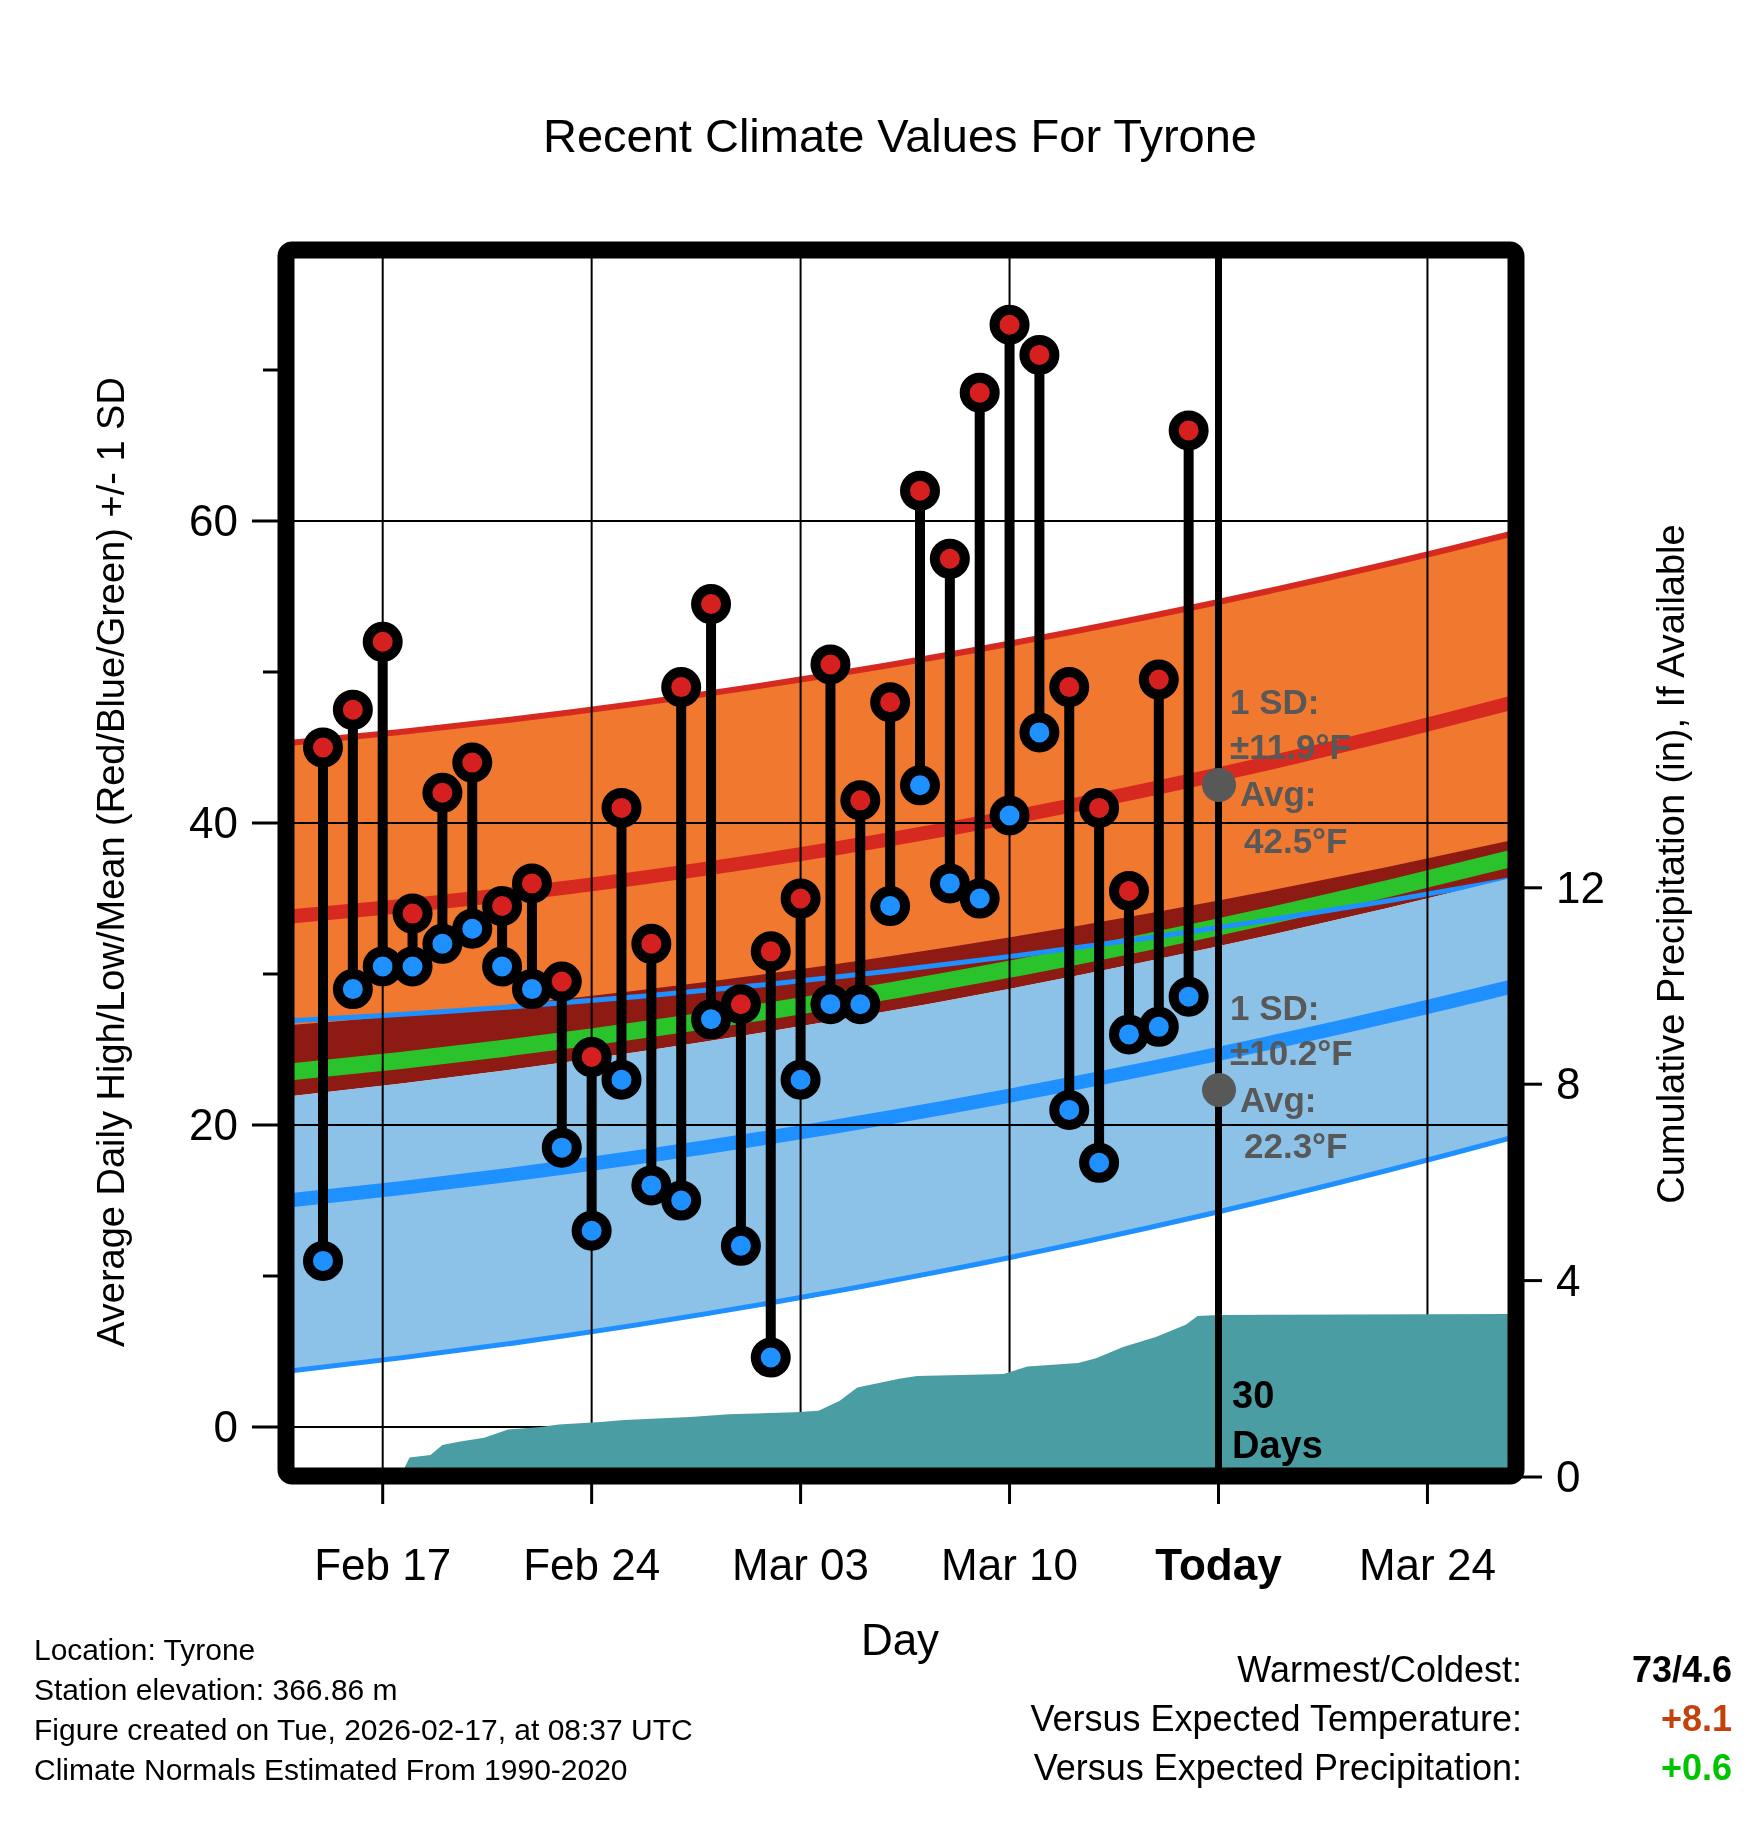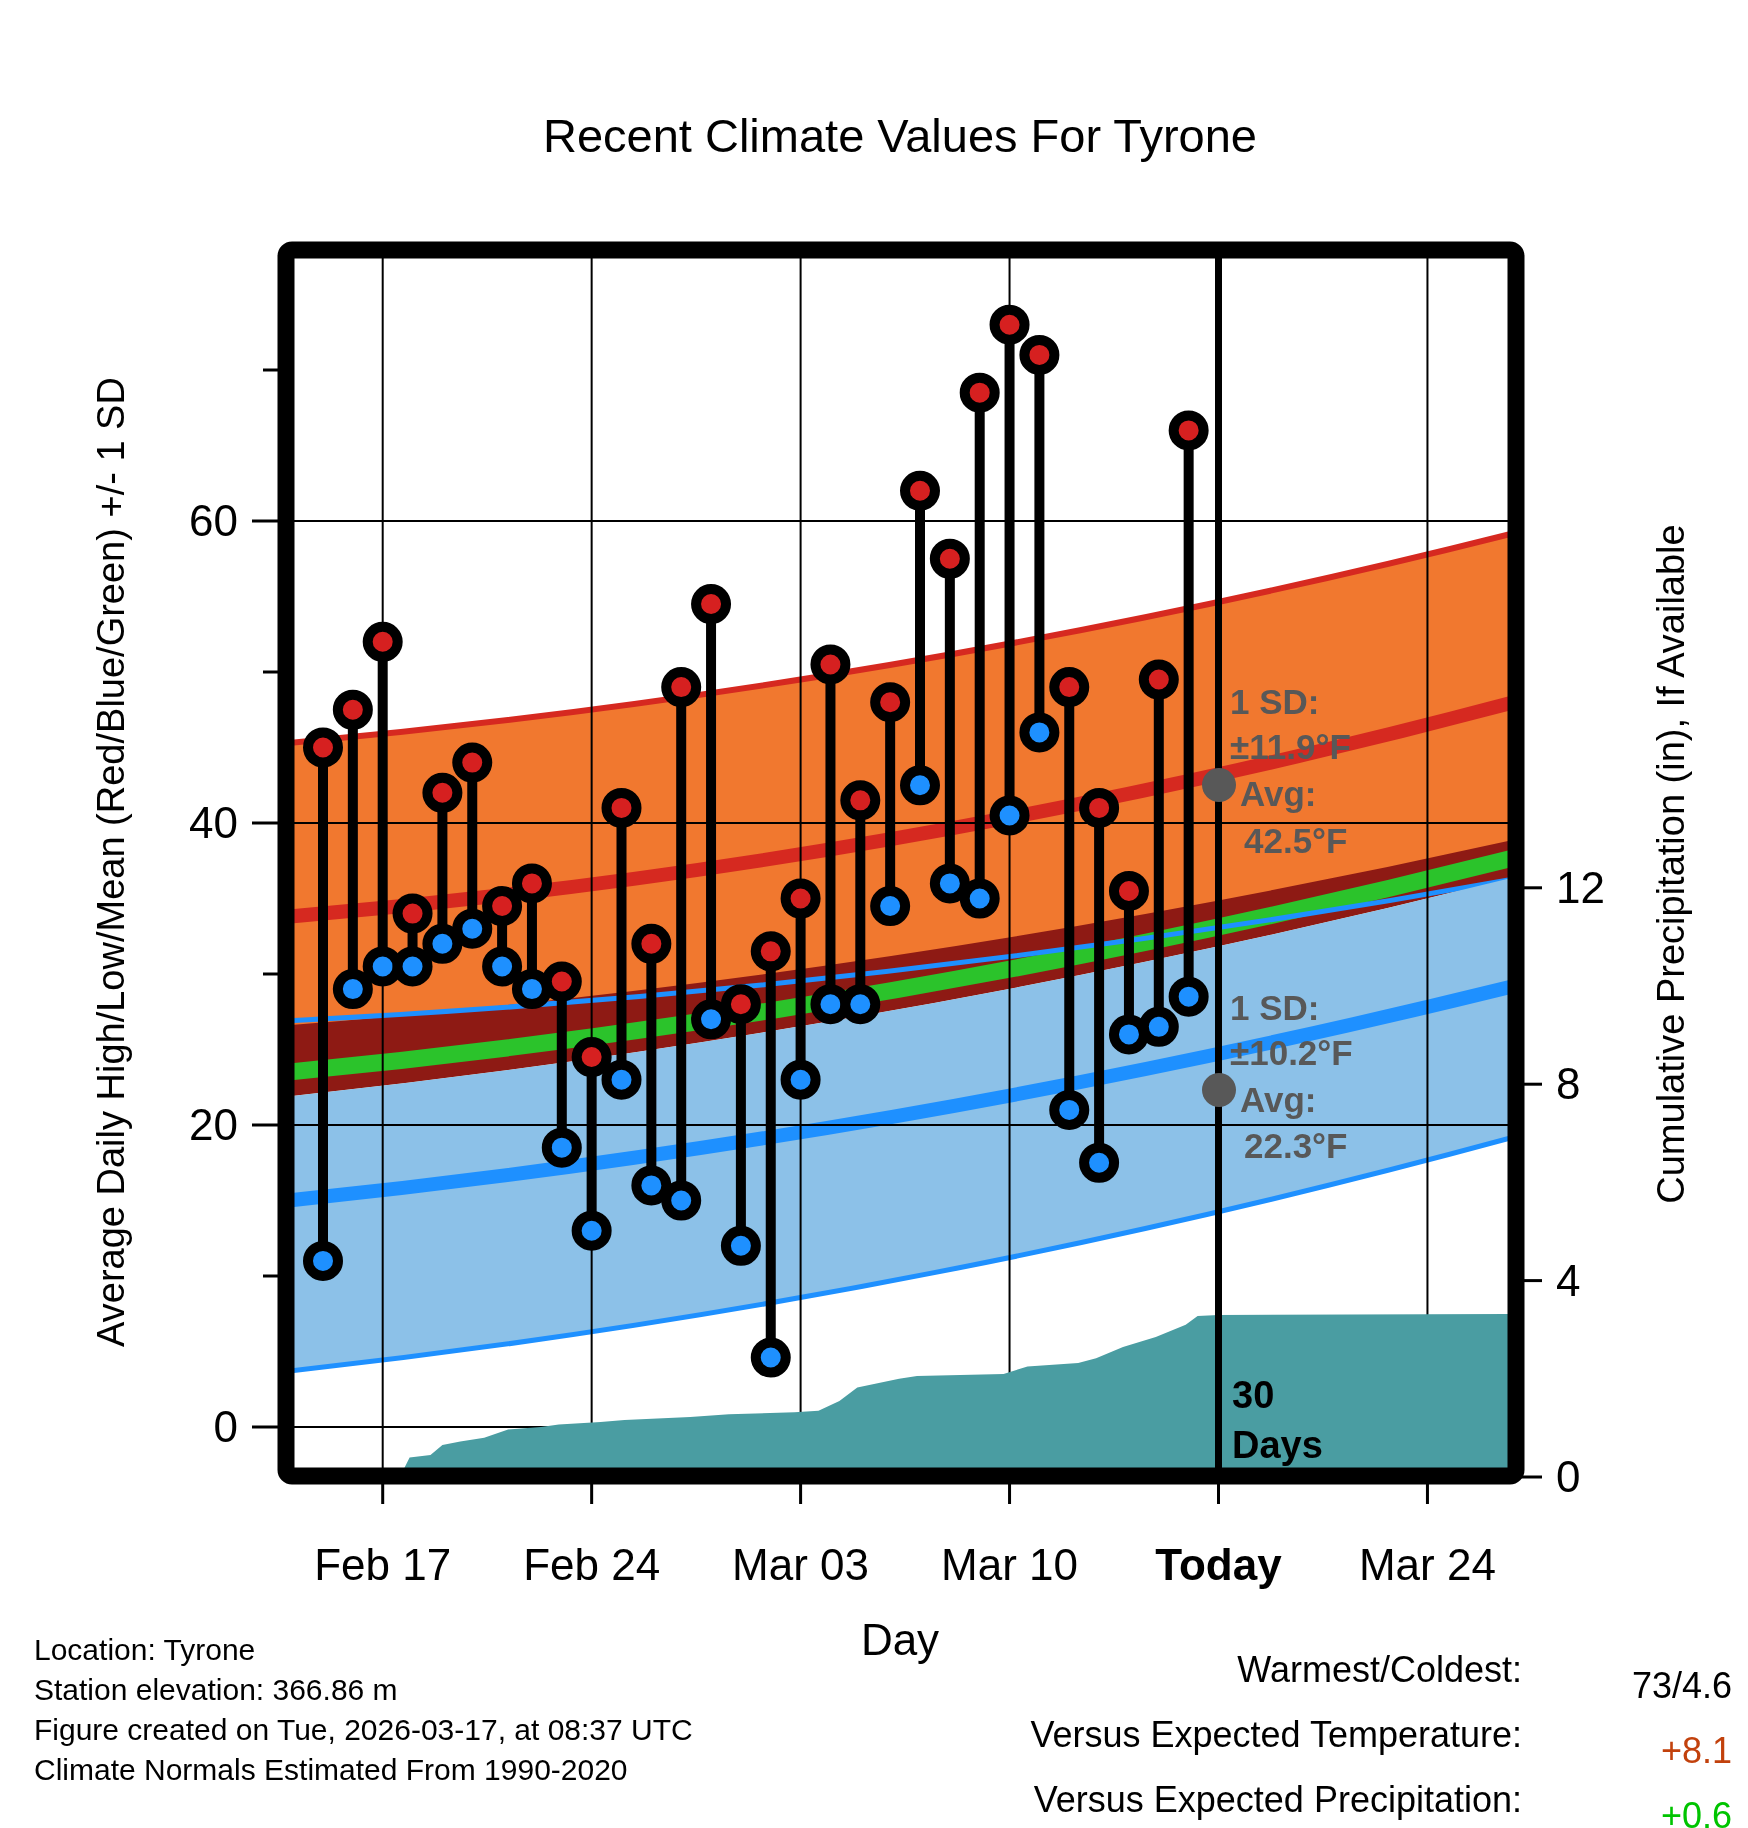--- a/index.html
+++ b/index.html
@@ -3,21 +3,21 @@
 <meta charset="utf-8">
 <style>
   html,body{margin:0;padding:0;background:#ffffff;width:1748px;height:1828px;
     font-family:"Liberation Sans", sans-serif;}
   #stage{position:relative;width:1748px;height:1828px;overflow:hidden;padding-left:32px;}
   svg text{font-family:"Liberation Sans", sans-serif;}
   .footer-block{position:absolute;left:34px;top:1630px;font-size:30px;line-height:40px;color:#000;}
   .summary-block{position:absolute;right:48px;top:1645px;text-align:right;font-size:36px;line-height:49px;color:#000;}
   .summary-row{display:flex;justify-content:flex-end;}
   .summary-row .lbl{text-align:left;}
-  .summary-row .val{width:210px;text-align:right;font-weight:400;margin-top:16px;}
+  .summary-row .val{width:210px;text-align:right;font-weight:700;}
 </style>
 </head>
 <body>
 
 <div id="stage">
   <svg id="fig" width="1748" height="1828" viewBox="0 0 1748 1828">
     <defs>
       <clipPath id="plotclip">
           <rect x="262" y="258" width="1214" height="1212"></rect>
         </clipPath>
@@ -206,21 +206,21 @@
     <text x="1212" y="1158" font-size="35" font-weight="700" fill="#585858">22.3°F</text>
 
     <text x="1200" y="1408" font-size="38" font-weight="700" fill="#000">30</text>
     <text x="1200" y="1458" font-size="38" font-weight="700" fill="#000">Days</text>
   </svg>
 
   
   <div class="footer-block" id="footer-block">
       <div>Location: Tyrone</div>
       <div>Station elevation: 366.86 m</div>
-      <div>Figure created on Tue, 2026-03-17, at 08:37 UTC</div>
+      <div>Figure created on Tue, 2026-02-17, at 08:37 UTC</div>
       <div>Climate Normals Estimated From 1990-2020</div>
     </div>
 
   
   <div class="summary-block">
     <div id="summary-rows">
         <div class="summary-row">
           <span class="lbl">Warmest/Coldest:</span>
           <span class="val" style="color: rgb(0, 0, 0);">73/4.6</span>
         </div>

